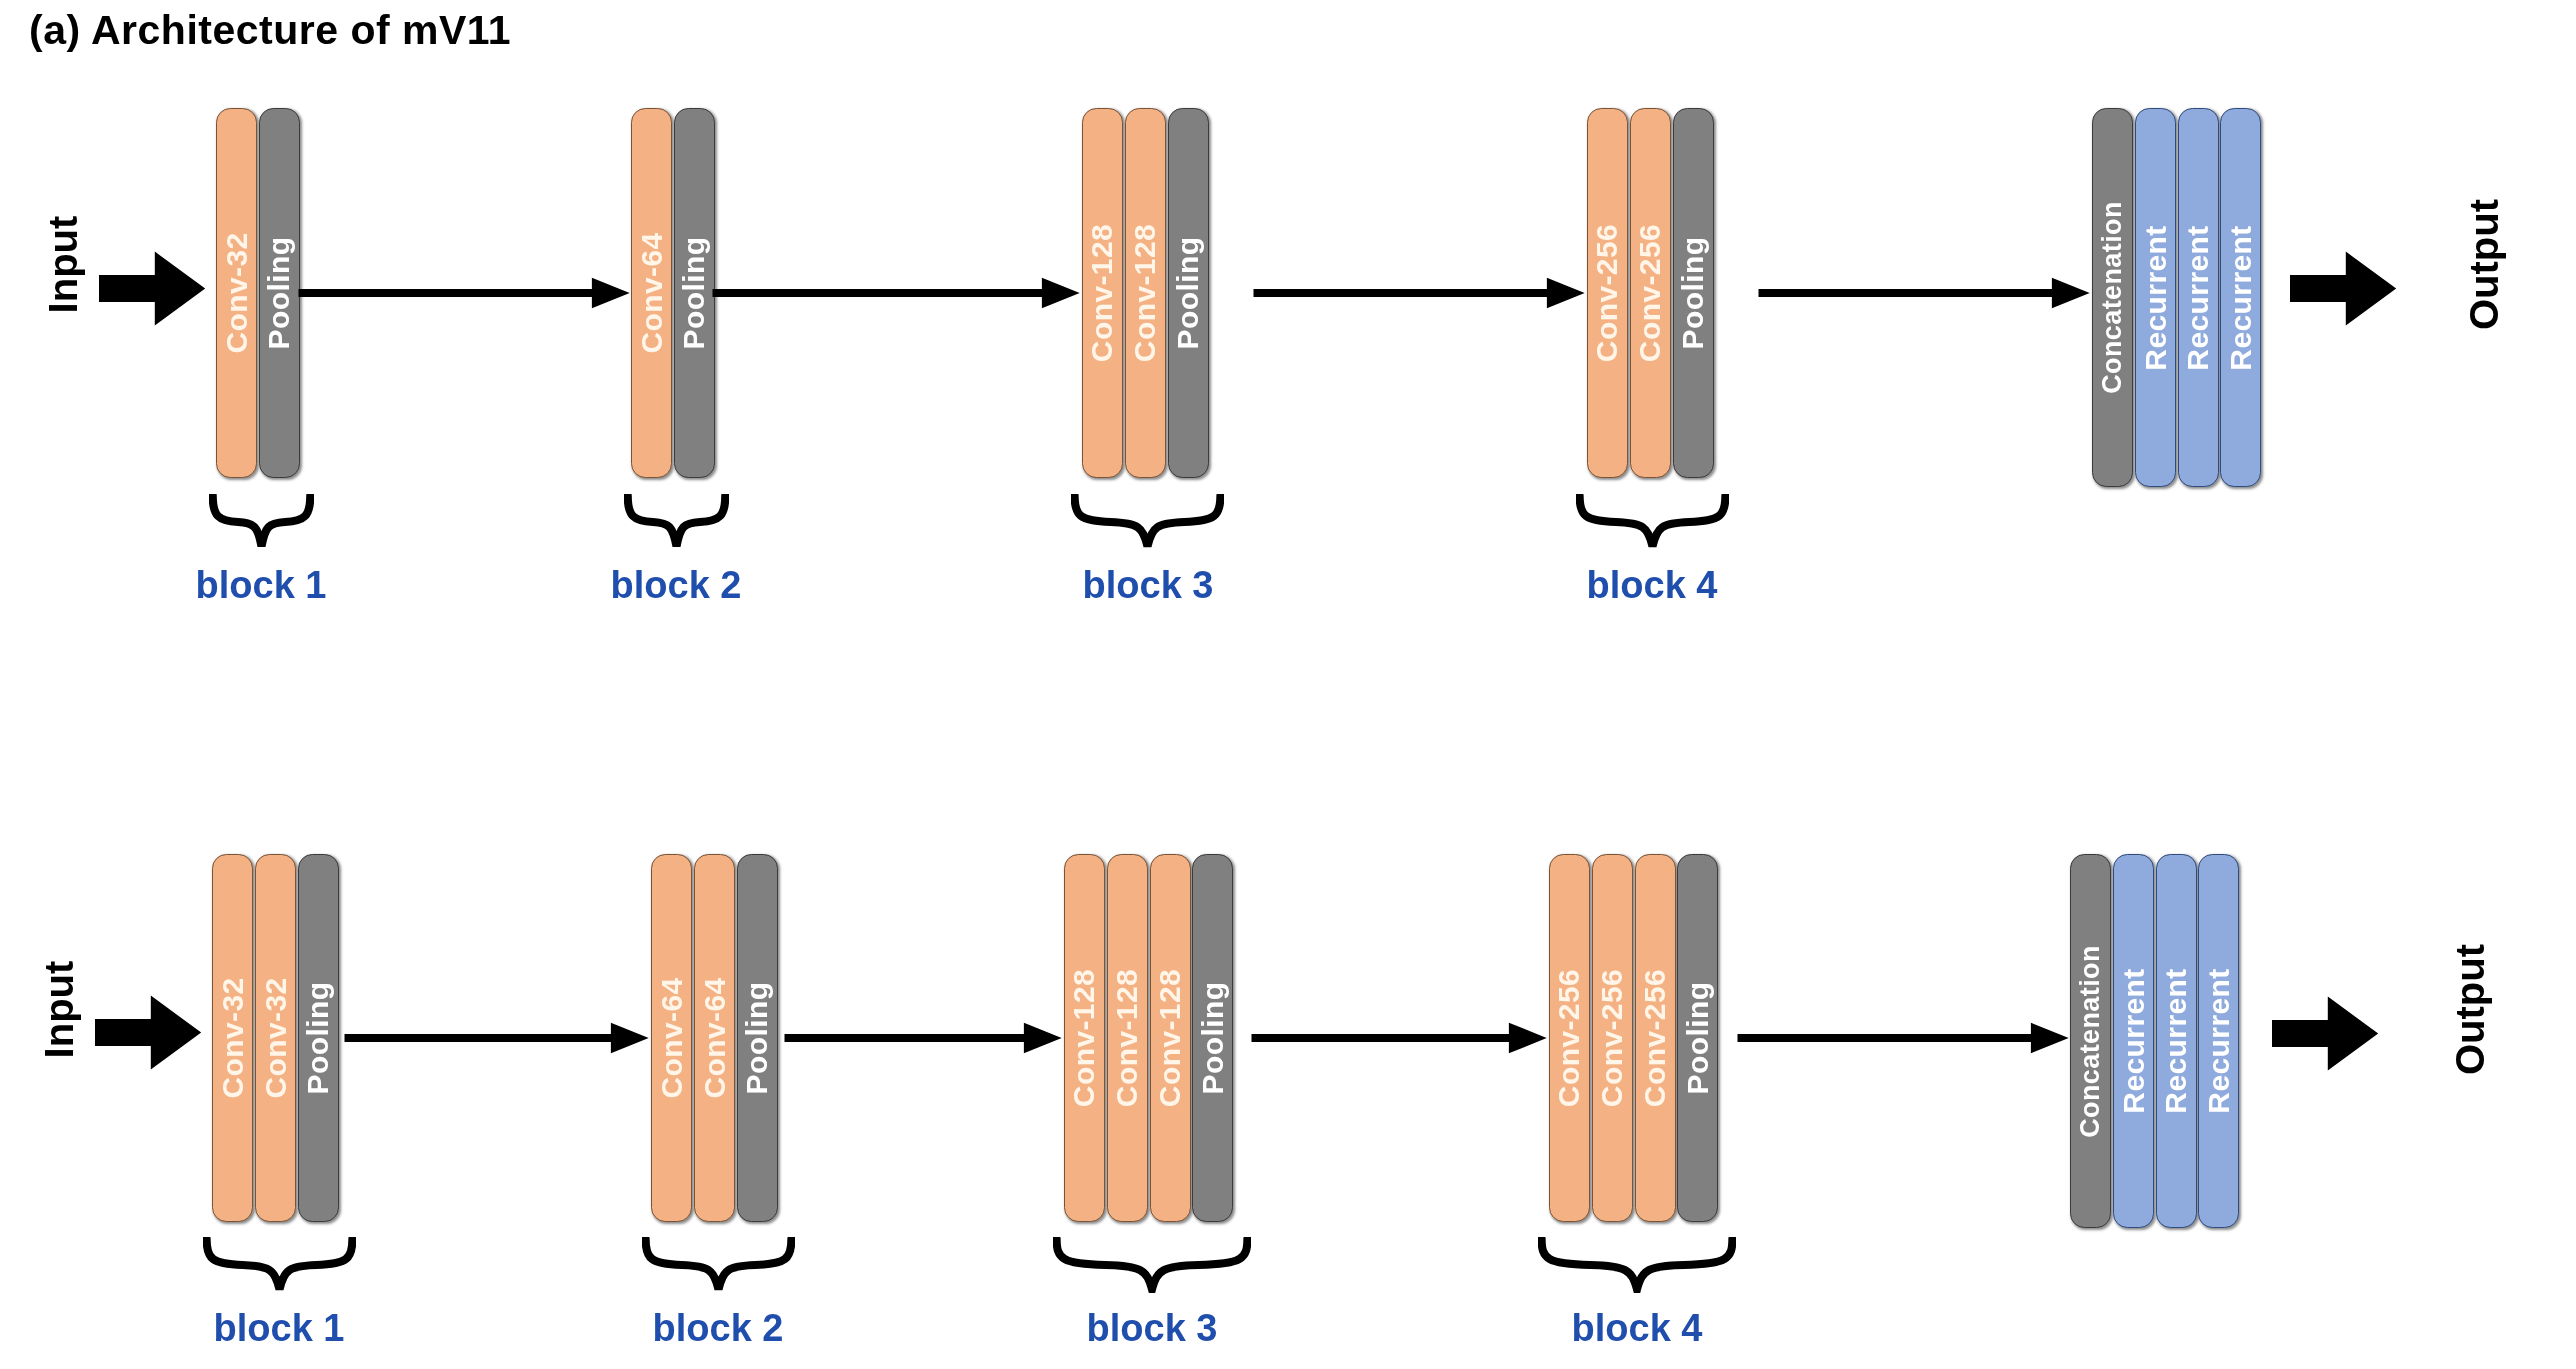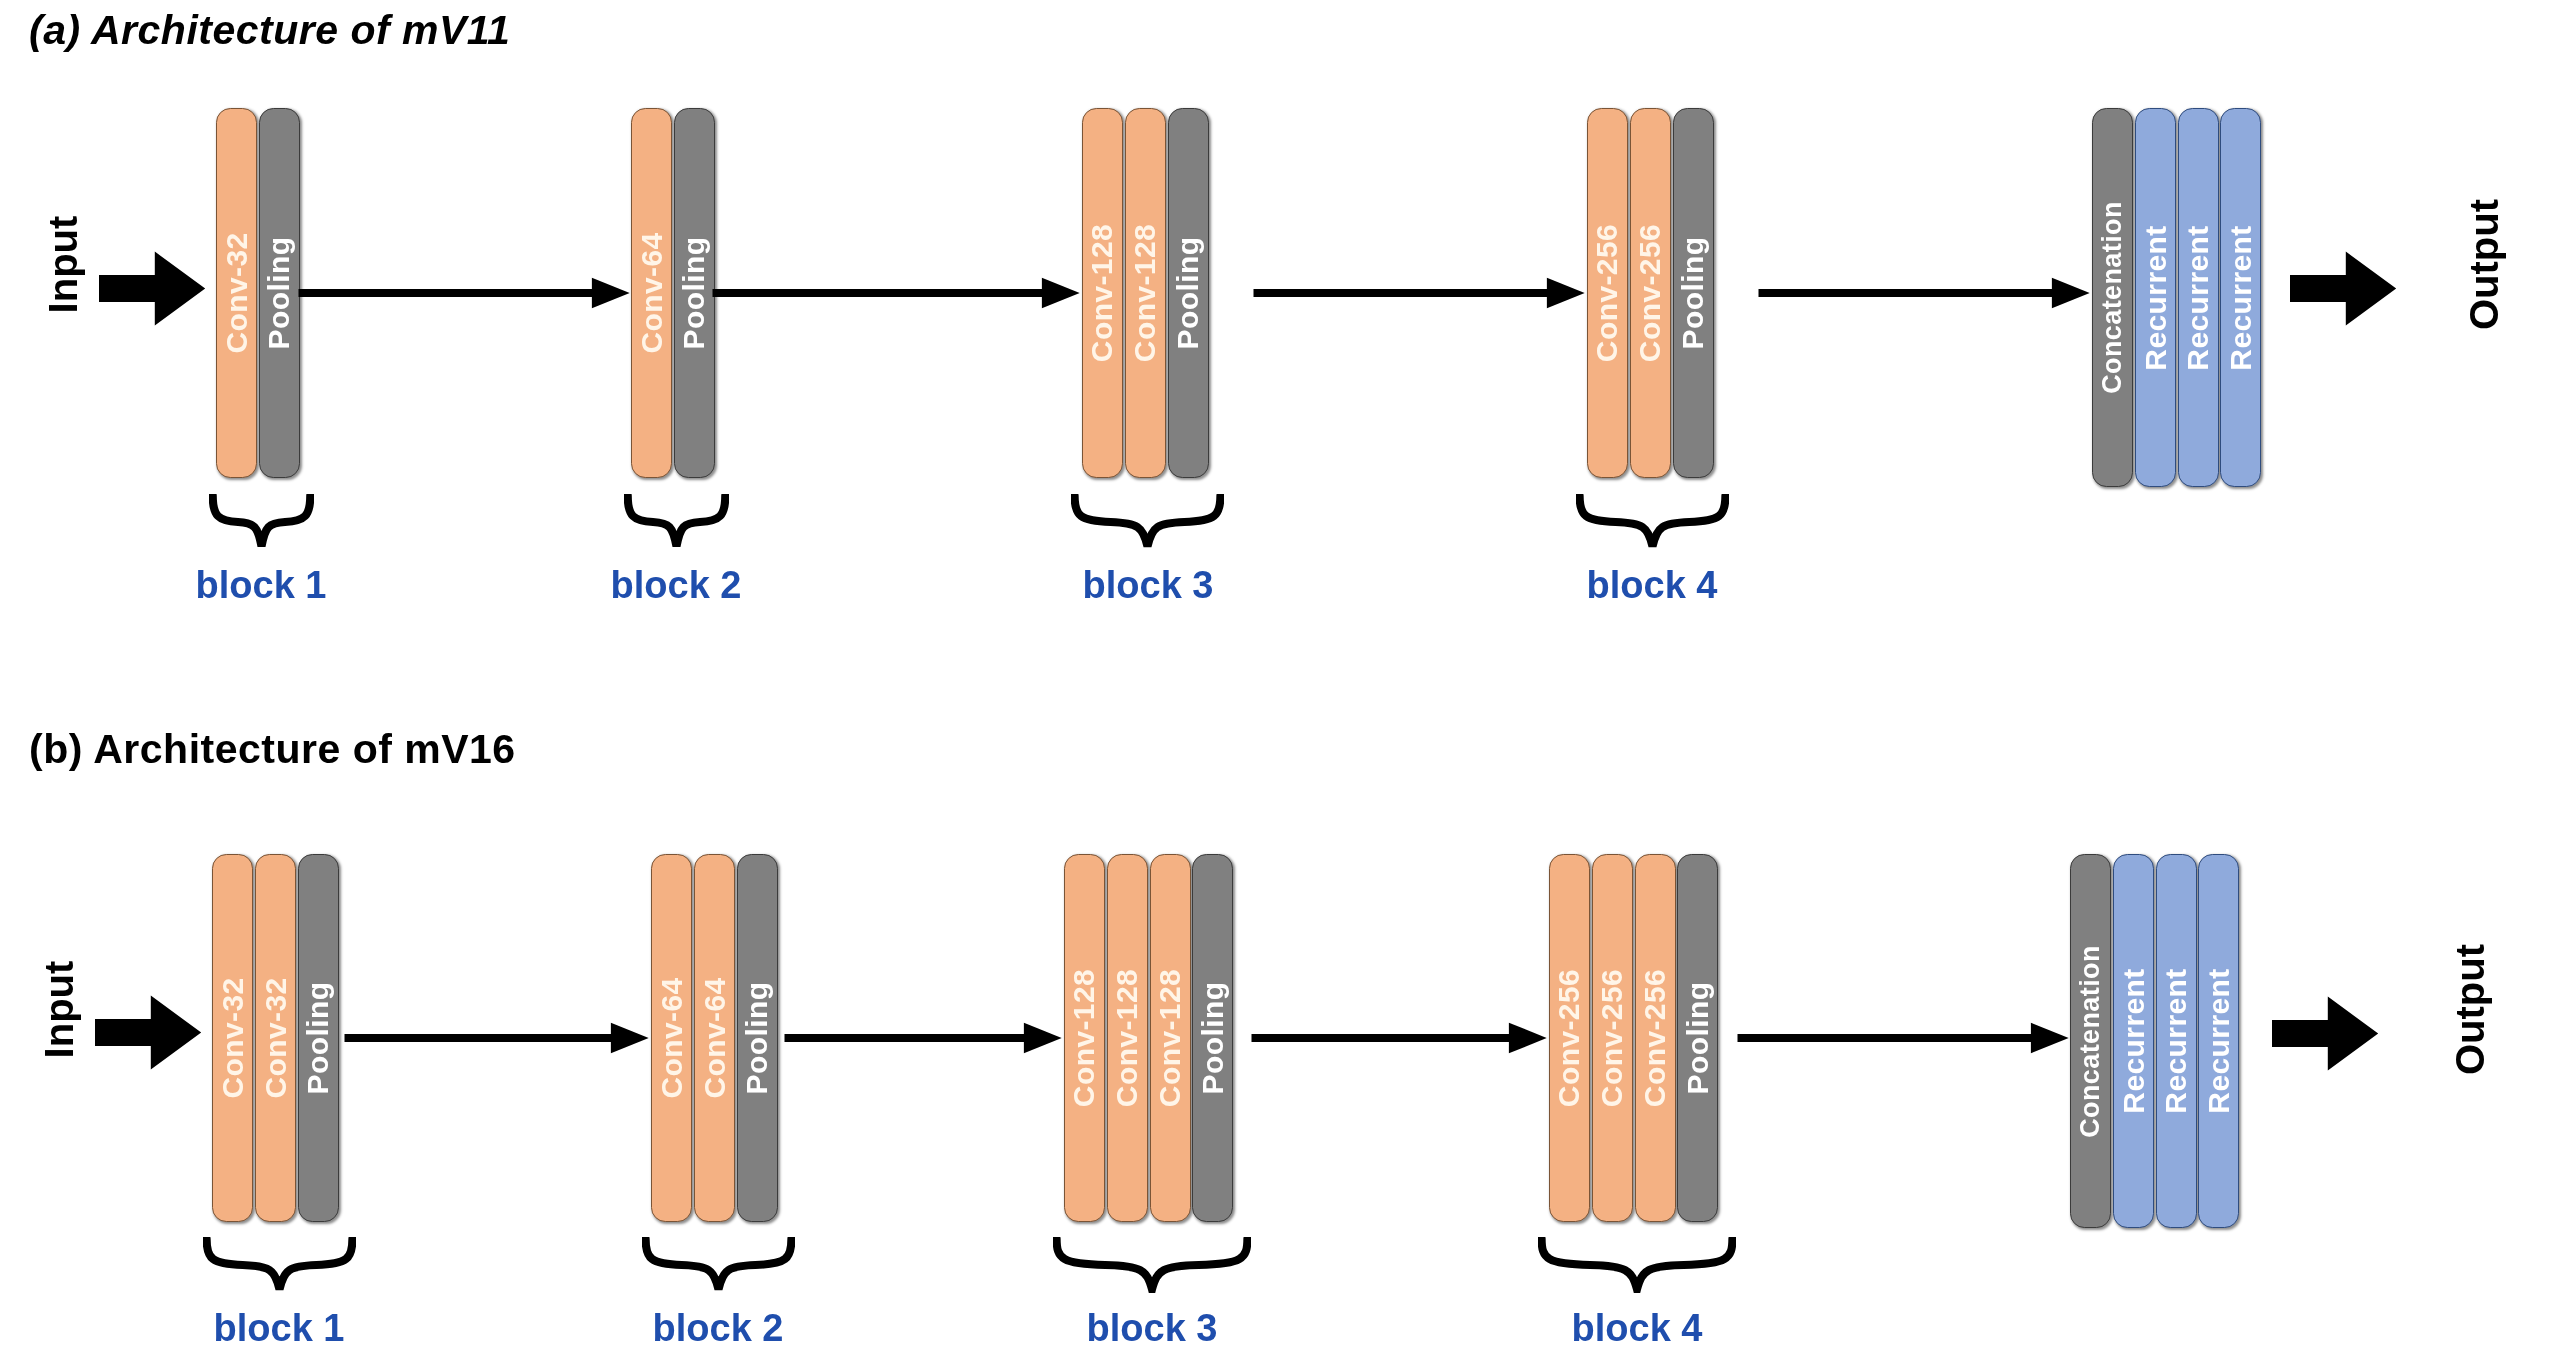--- a/index.html
+++ b/index.html
@@ -69,21 +69,21 @@
     font-weight:bold;
     color:#1F4EAD;
     white-space:nowrap;
     text-align:center;
   }
 </style>
 </head>
 <body>
 
 <div class="panel" id="panel-a" style="top:0;height:703px;">
-  <div class="panel-title" style="left:29px;top:7.2px;font-style:italic;">(a) Architecture of mV11</div>
+  <div class="panel-title" style="left:29px;top:7.2px;">(a) Architecture of mV11</div>
 
   <div class="io-label" style="left:-18px;top:242px;width:162px;text-align:center;">Input</div>
 
   <div class="fat-arrow" style="left:99px;top:248px;width:108px;height:81px;">
     <svg width="108" height="81" viewBox="0 0 120 90">
       <path d="M0,30 L62,30 L62,4 L118,45 L62,86 L62,60 L0,60 Z" fill="#000000"></path>
     </svg>
   </div>
 
   <div class="group" style="left:216px;top:108px;height:370px;">
@@ -198,21 +198,20 @@
   <div class="fat-arrow" style="left:2290px;top:248px;width:108px;height:81px;">
     <svg width="108" height="81" viewBox="0 0 120 90">
       <path d="M0,30 L62,30 L62,4 L118,45 L62,86 L62,60 L0,60 Z" fill="#000000"></path>
     </svg>
   </div>
 
   <div class="io-label" style="left:2385px;top:242px;width:198px;text-align:center;">Output</div>
 </div>
 
 <div class="panel" id="panel-b" style="top:712px;height:657px;">
-  <div class="panel-title" style="left:29px;top:14.4px;">(b) Architecture of mV16</div>
 
   <div class="io-label" style="left:-22.5px;top:275px;width:162px;text-align:center;">Input</div>
 
   <div class="fat-arrow" style="left:95px;top:280px;width:108px;height:81px;">
     <svg width="108" height="81" viewBox="0 0 120 90">
       <path d="M0,30 L62,30 L62,4 L118,45 L62,86 L62,60 L0,60 Z" fill="#000000"></path>
     </svg>
   </div>
 
   <div class="group" style="left:212px;top:142px;height:368px;">

